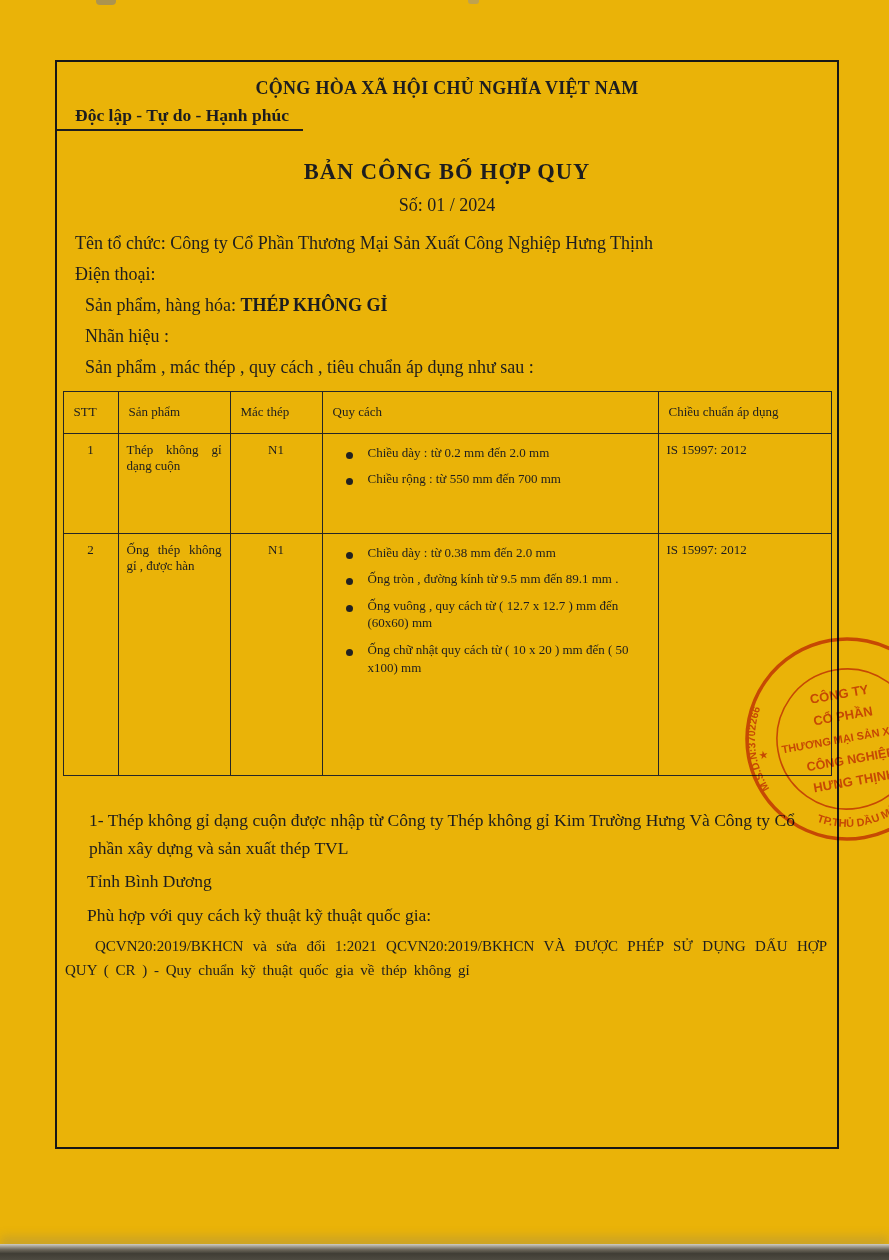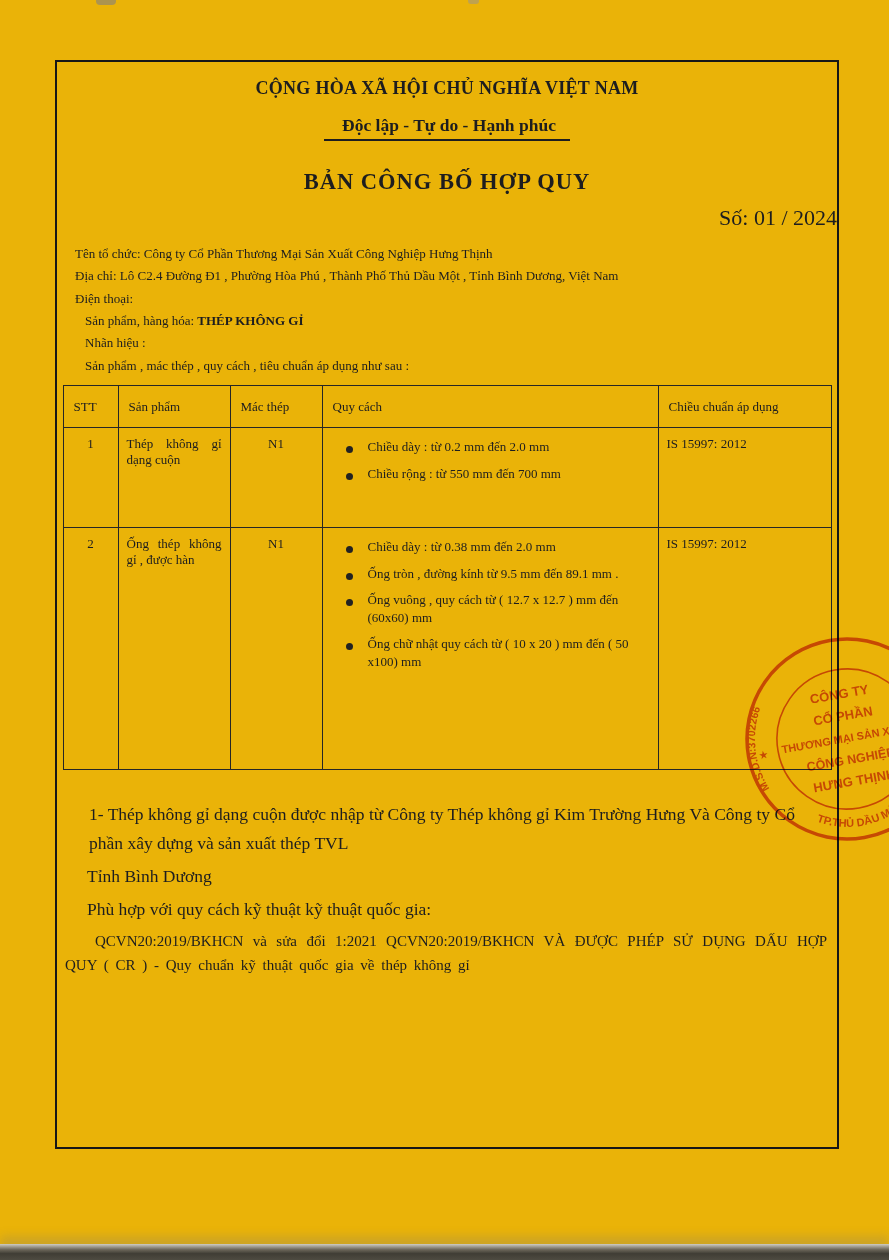--- a/index.html
+++ b/index.html
@@ -20,27 +20,27 @@
   }
   .speck-1 { position:absolute; top:0; left:96px; width:20px; height:5px; background:#8a8478; opacity:.65; border-radius:0 0 4px 4px; }
   .speck-2 { position:absolute; top:0; left:468px; width:11px; height:4px; background:#9a948a; opacity:.55; border-radius:0 0 3px 3px; }
 
   .frame {
     position:absolute; left:55px; top:60px; width:784px; height:1089px;
     border:2px solid #171717;
   }
   .header-block { margin-top:16px; }
   .country { text-align:center; font-weight:bold; font-size:18px; letter-spacing:.3px; }
-  .motto-wrap { text-align:center; margin-top:16px; }
+  .motto-wrap { text-align:left; margin-top:6px; }
   .motto { display:inline-block; font-weight:bold; font-size:17.5px;
            border-bottom:2px solid #1d1d1f; padding:0 14px 3px 18px; }
   .doc-title { text-align:center; font-weight:bold; font-size:22.5px; letter-spacing:1px; margin-top:28px; }
-  .doc-number { text-align:right; font-size:22px; margin-top:10px; }
+  .doc-number { text-align:center; font-size:18px; margin-top:10px; }
 
-  .body-block { margin:12px 18px 0 18px; font-size:13px; line-height:1.72; }
+  .body-block { margin:12px 18px 0 18px; font-size:18px; line-height:1.72; }
   .body-block p { margin:0; }
   .p-indent { padding-left:10px; }
   .product-strong { font-weight:bold; }
 
   table.spec {
     border-collapse:collapse;
     width:768px;
     margin:8px auto 0 auto;
     font-size:13px;
     table-layout:fixed;
@@ -95,21 +95,20 @@
       <div class="country">CỘNG HÒA XÃ HỘI CHỦ NGHĨA VIỆT NAM</div>
       <div class="motto-wrap">
         <span class="motto">Độc lập - Tự do - Hạnh phúc</span>
       </div>
       <div class="doc-title">BẢN CÔNG BỐ HỢP QUY</div>
       <div class="doc-number">Số: 01 / 2024</div>
     </div>
 
     <div class="body-block">
       <p>Tên tổ chức: Công ty Cổ Phần Thương Mại Sản Xuất Công Nghiệp Hưng Thịnh</p>
-      <p>Địa chỉ: Lô C2.4 Đường Đ1 , Phường Hòa Phú , Thành Phố Thủ Dầu Một , Tỉnh Bình Dương, Việt Nam</p>
       <p>Điện thoại:</p>
       <p class="p-indent"><span>Sản phẩm, hàng hóa: </span><span class="product-strong">THÉP KHÔNG GỈ</span></p>
       <p class="p-indent">Nhãn hiệu :</p>
       <p class="p-indent">Sản phẩm , mác thép , quy cách , tiêu chuẩn áp dụng như sau :</p>
     </div>
 
     <table class="spec">
       <colgroup>
         <col style="width:55px">
           <col style="width:112px">

